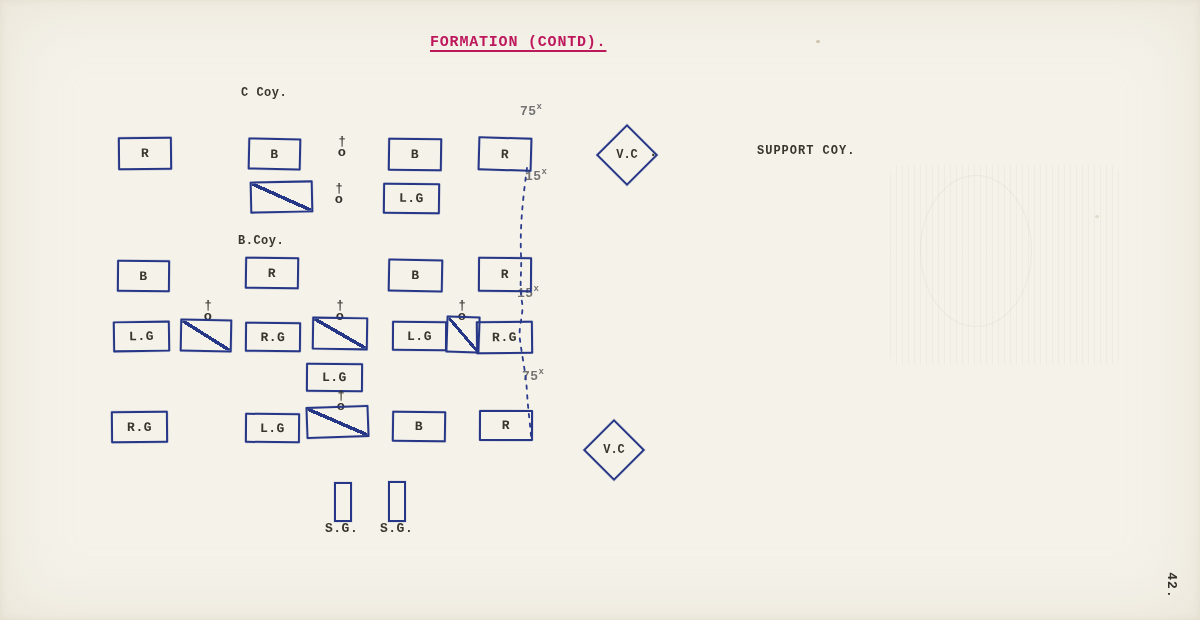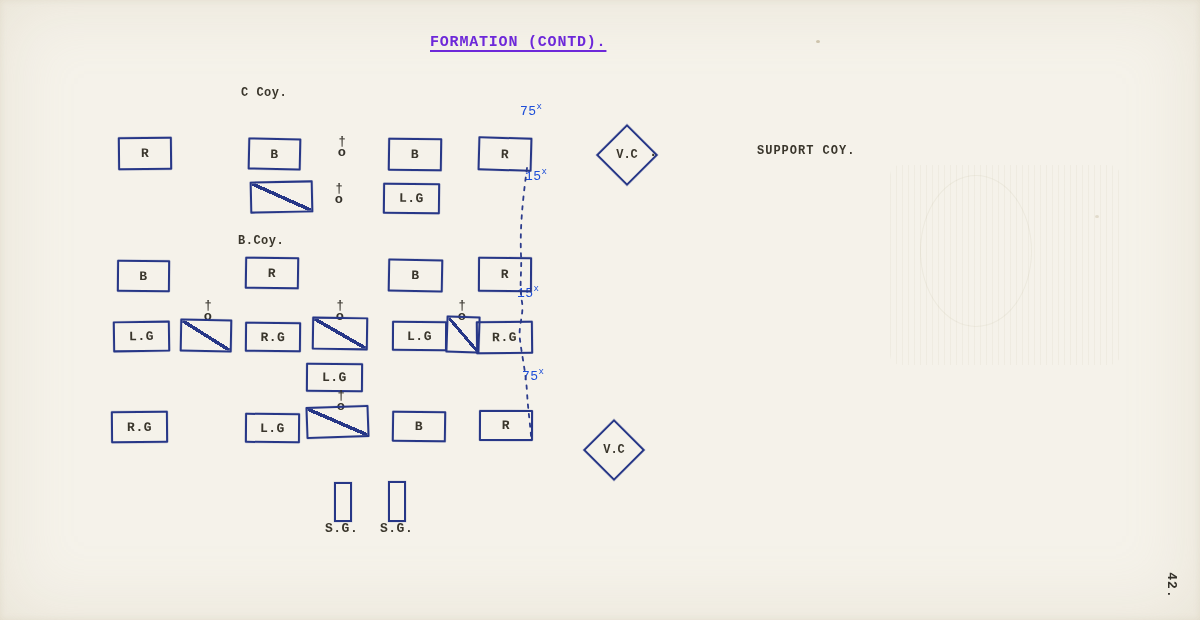--- a/index.html
+++ b/index.html
@@ -14,21 +14,21 @@
     background:var(--paper);
     box-shadow:inset 0 0 70px rgba(200,190,160,.28), inset 0 0 6px rgba(190,180,150,.25);
     font-family:"Liberation Mono","DejaVu Sans Mono",monospace;
   }
   
   .typed{
     position:absolute;color:var(--type);font-weight:bold;font-size:12px;
     letter-spacing:.5px;white-space:nowrap;
   }
   .title{
-    position:absolute;color:#6d28d9;font-weight:bold;font-size:15px;
+    position:absolute;color:#be185d;font-weight:bold;font-size:15px;
     letter-spacing:.8px;white-space:nowrap;
     text-decoration:underline;text-decoration-thickness:1.7px;text-underline-offset:4px;
   }
   
   .fbox{
     position:absolute;border:2px solid var(--ink);border-radius:1px;
     display:flex;align-items:center;justify-content:center;
     transform:rotate(var(--rot,0deg));
     box-shadow:0 0 0 .4px rgba(39,55,135,.25);
     background:transparent;
@@ -42,21 +42,21 @@
   }
   
   .osym{
     position:absolute;display:flex;flex-direction:column;align-items:center;
     color:#34312a;font-weight:bold;width:18px;line-height:1;
   }
   .osym .t{font-size:12px;margin-bottom:-2px;}
   .osym .o{font-size:13px;transform:scale(1.05,.95);}
   
   .marker{
-    position:absolute;color:#1d4ed8;font-weight:normal;font-size:13px;letter-spacing:.5px;
+    position:absolute;color:#737373;font-weight:bold;font-size:13px;letter-spacing:.5px;
   }
   .marker sup{font-size:9px;vertical-align:6px;}
   
   .diamond{
     position:absolute;width:40px;height:40px;border:2px solid var(--ink);
     transform:rotate(45deg);box-shadow:0 0 0 .4px rgba(39,55,135,.25);
   }
   .diamond .dlabel{
     position:absolute;inset:0;display:flex;align-items:center;justify-content:center;
     transform:rotate(-45deg);color:var(--type);font-weight:bold;font-size:12px;letter-spacing:0;

